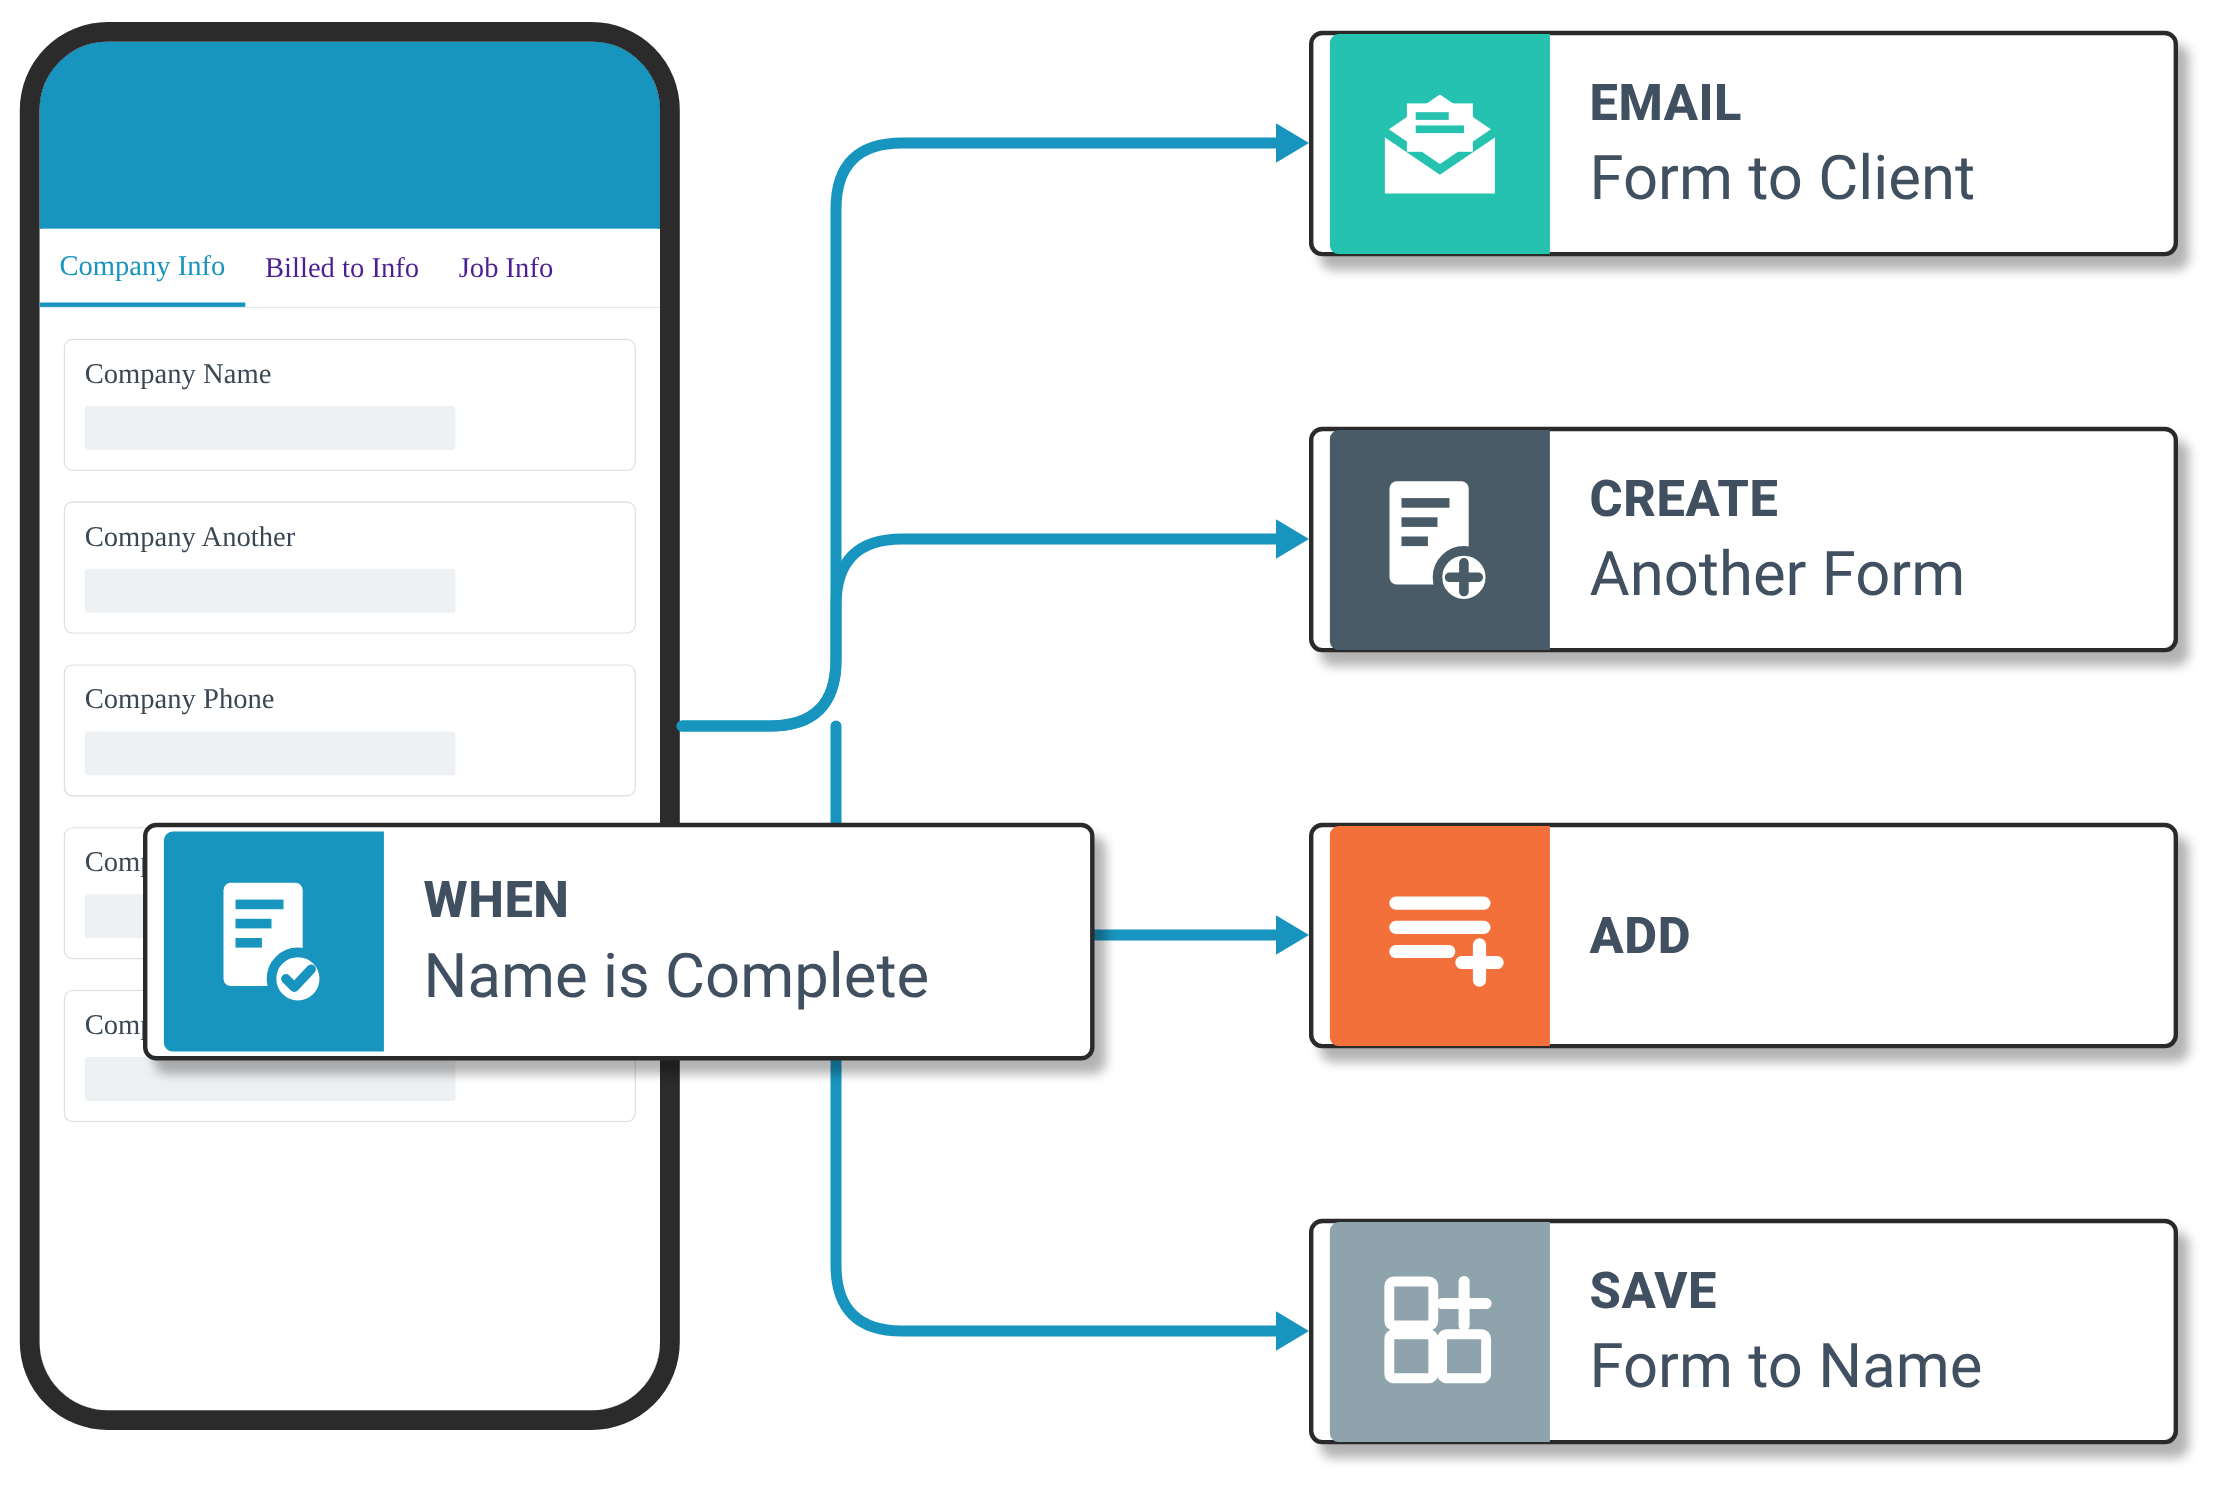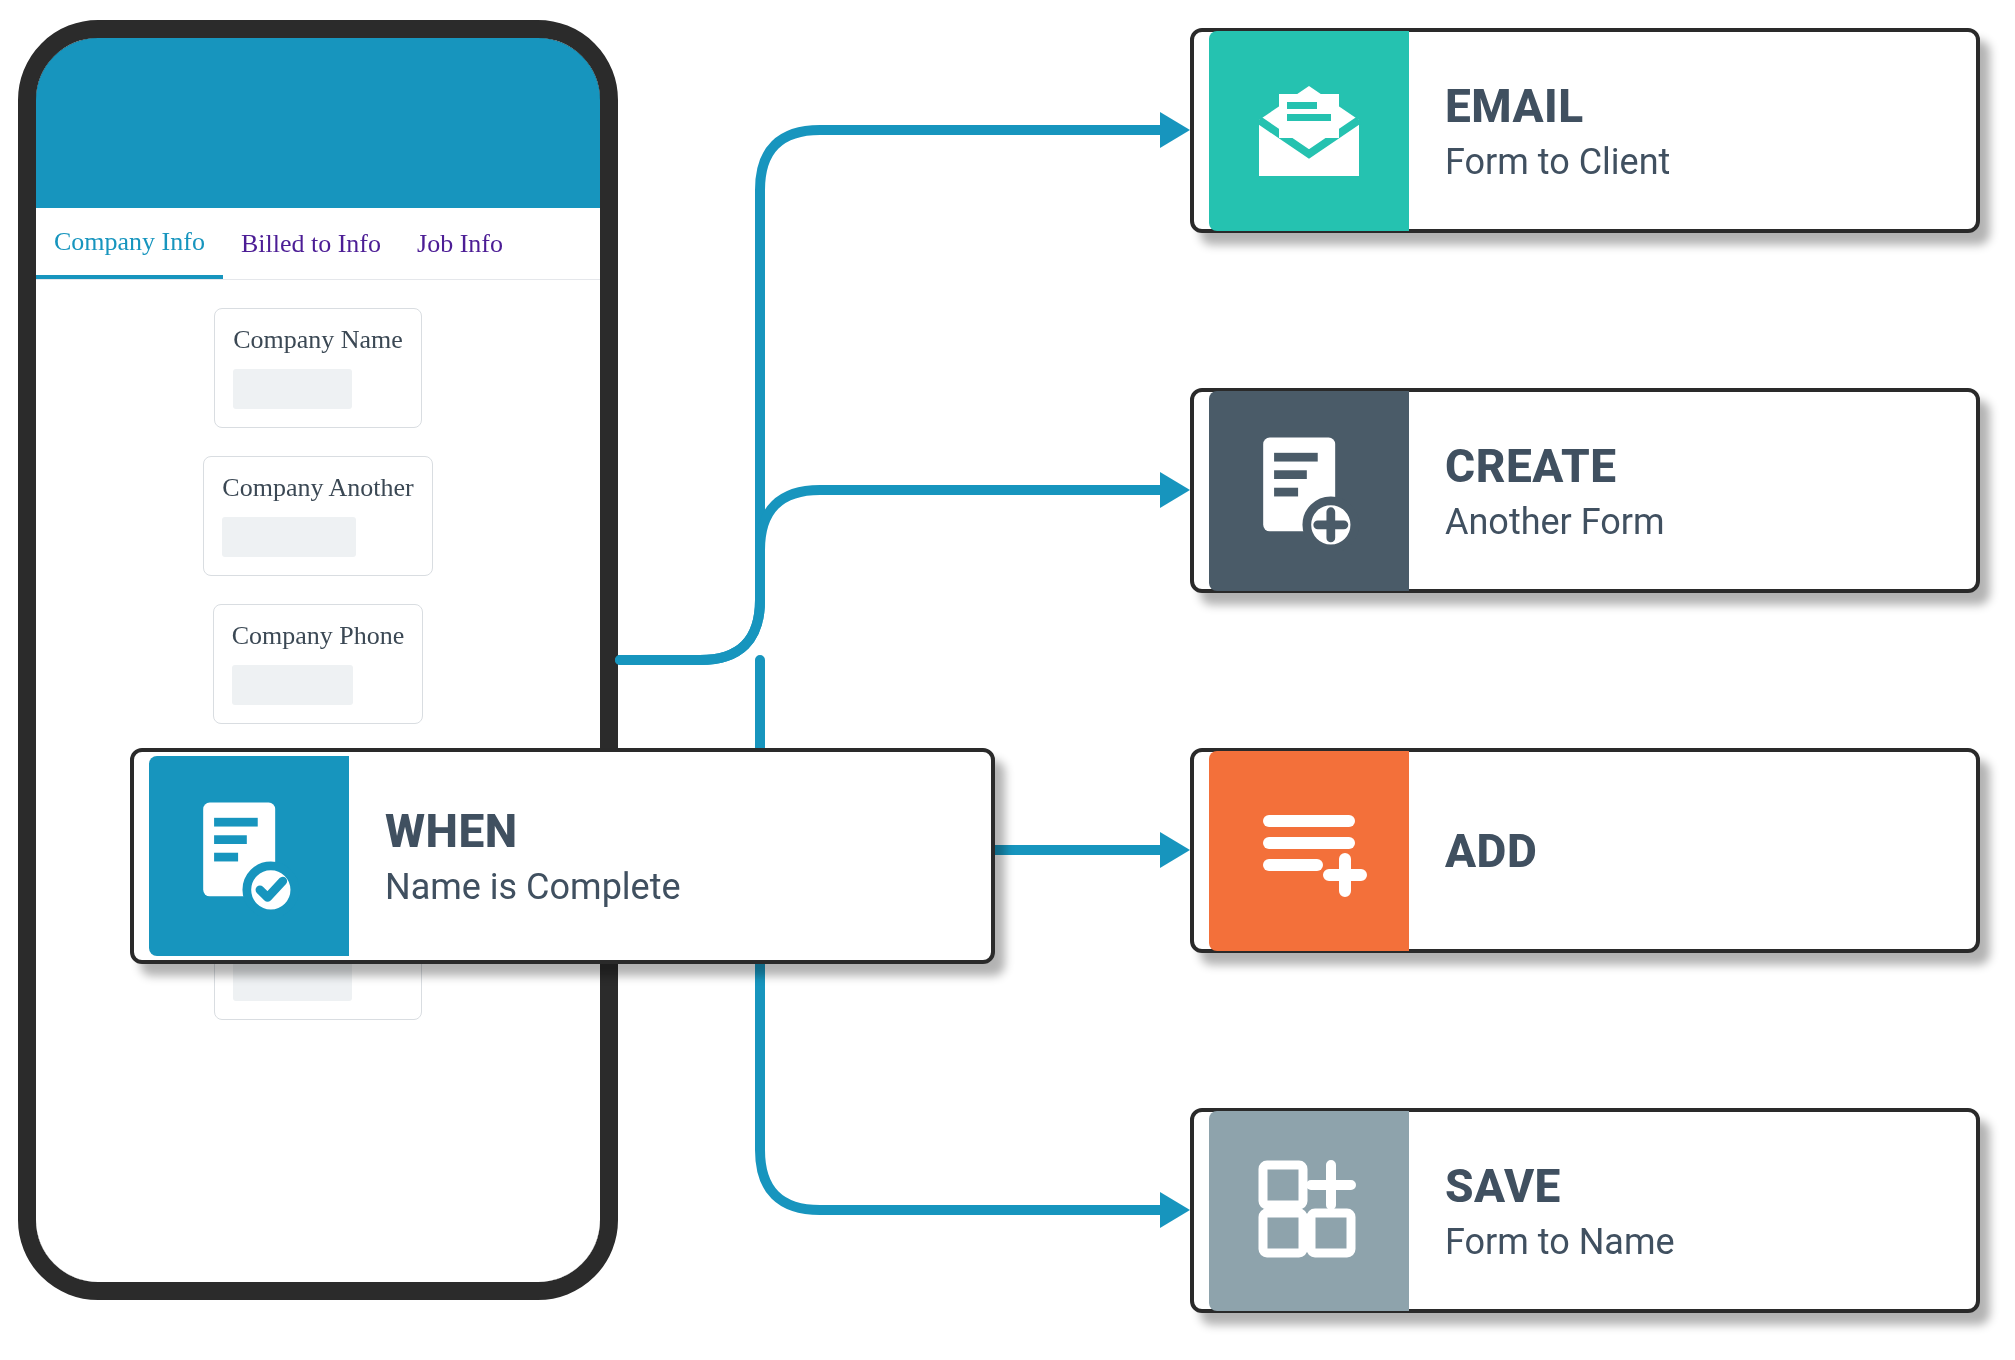--- a/index.html
+++ b/index.html
@@ -38,21 +38,20 @@
   .phone .tab {
     padding: 0 18px; font-size: 26px; color: #4c1d95; height: 100%;
     display:flex; align-items:center; white-space: nowrap;
   }
   .phone .tab.active {
     color: #1795be; border-bottom: 4px solid #1795be; font-weight: 500;
   }
   .phone .form-body {
     flex: 1; padding: 28px 22px; display: flex; flex-direction: column; gap: 28px;
     background: #fff;
-    align-items: center;
   }
   .phone .field {
     border: 1px solid #d9dde1; border-radius: 8px; background:#fff;
     padding: 16px 18px 18px 18px;
   }
   .phone .field-label { font-size: 26px; color: #3b4854; font-weight: 500; }
   .phone .field .ph {
     margin-top: 14px; height: 40px; width: 70%;
     background: #eef1f3; border-radius: 3px;
   }
@@ -64,21 +63,21 @@
     box-shadow: 10px 12px 10px rgba(0,0,0,.3);
     padding-left: 15px;
   }
   .card .icon {
     width: 200px; height: 200px; border-radius: 8px 0 0 8px;
     display:flex; align-items:center; justify-content:center;
     flex-shrink: 0;
   }
   .card .txt { padding: 0 36px; }
   .card .title { font-size: 46px; font-weight: 800; color:#405060; letter-spacing:.5px;}
-  .card .sub { font-size: 36px; font-weight: 400; color:#405060; margin-top:8px;}
+  .card .sub { font-size: 56px; font-weight: 400; color:#405060; margin-top:8px;}
 
   .when-card { left: 130px; top: 748px; width: 865px; height: 216px; z-index: 5; }
   .when-card .icon { background:#1795be; }
 
   
   .action { width: 790px; height: 205px; }
   .a1 { left:1190px; top: 28px; } .a1 .icon{background:#25c2b0;}
   .a2 { left:1190px; top: 388px;} .a2 .icon{background:#4a5b68;}
   .a3 { left:1190px; top: 748px;} .a3 .icon{background:#f3703a;}
   .a4 { left:1190px; top:1108px;} .a4 .icon{background:#8ea3ac;}

